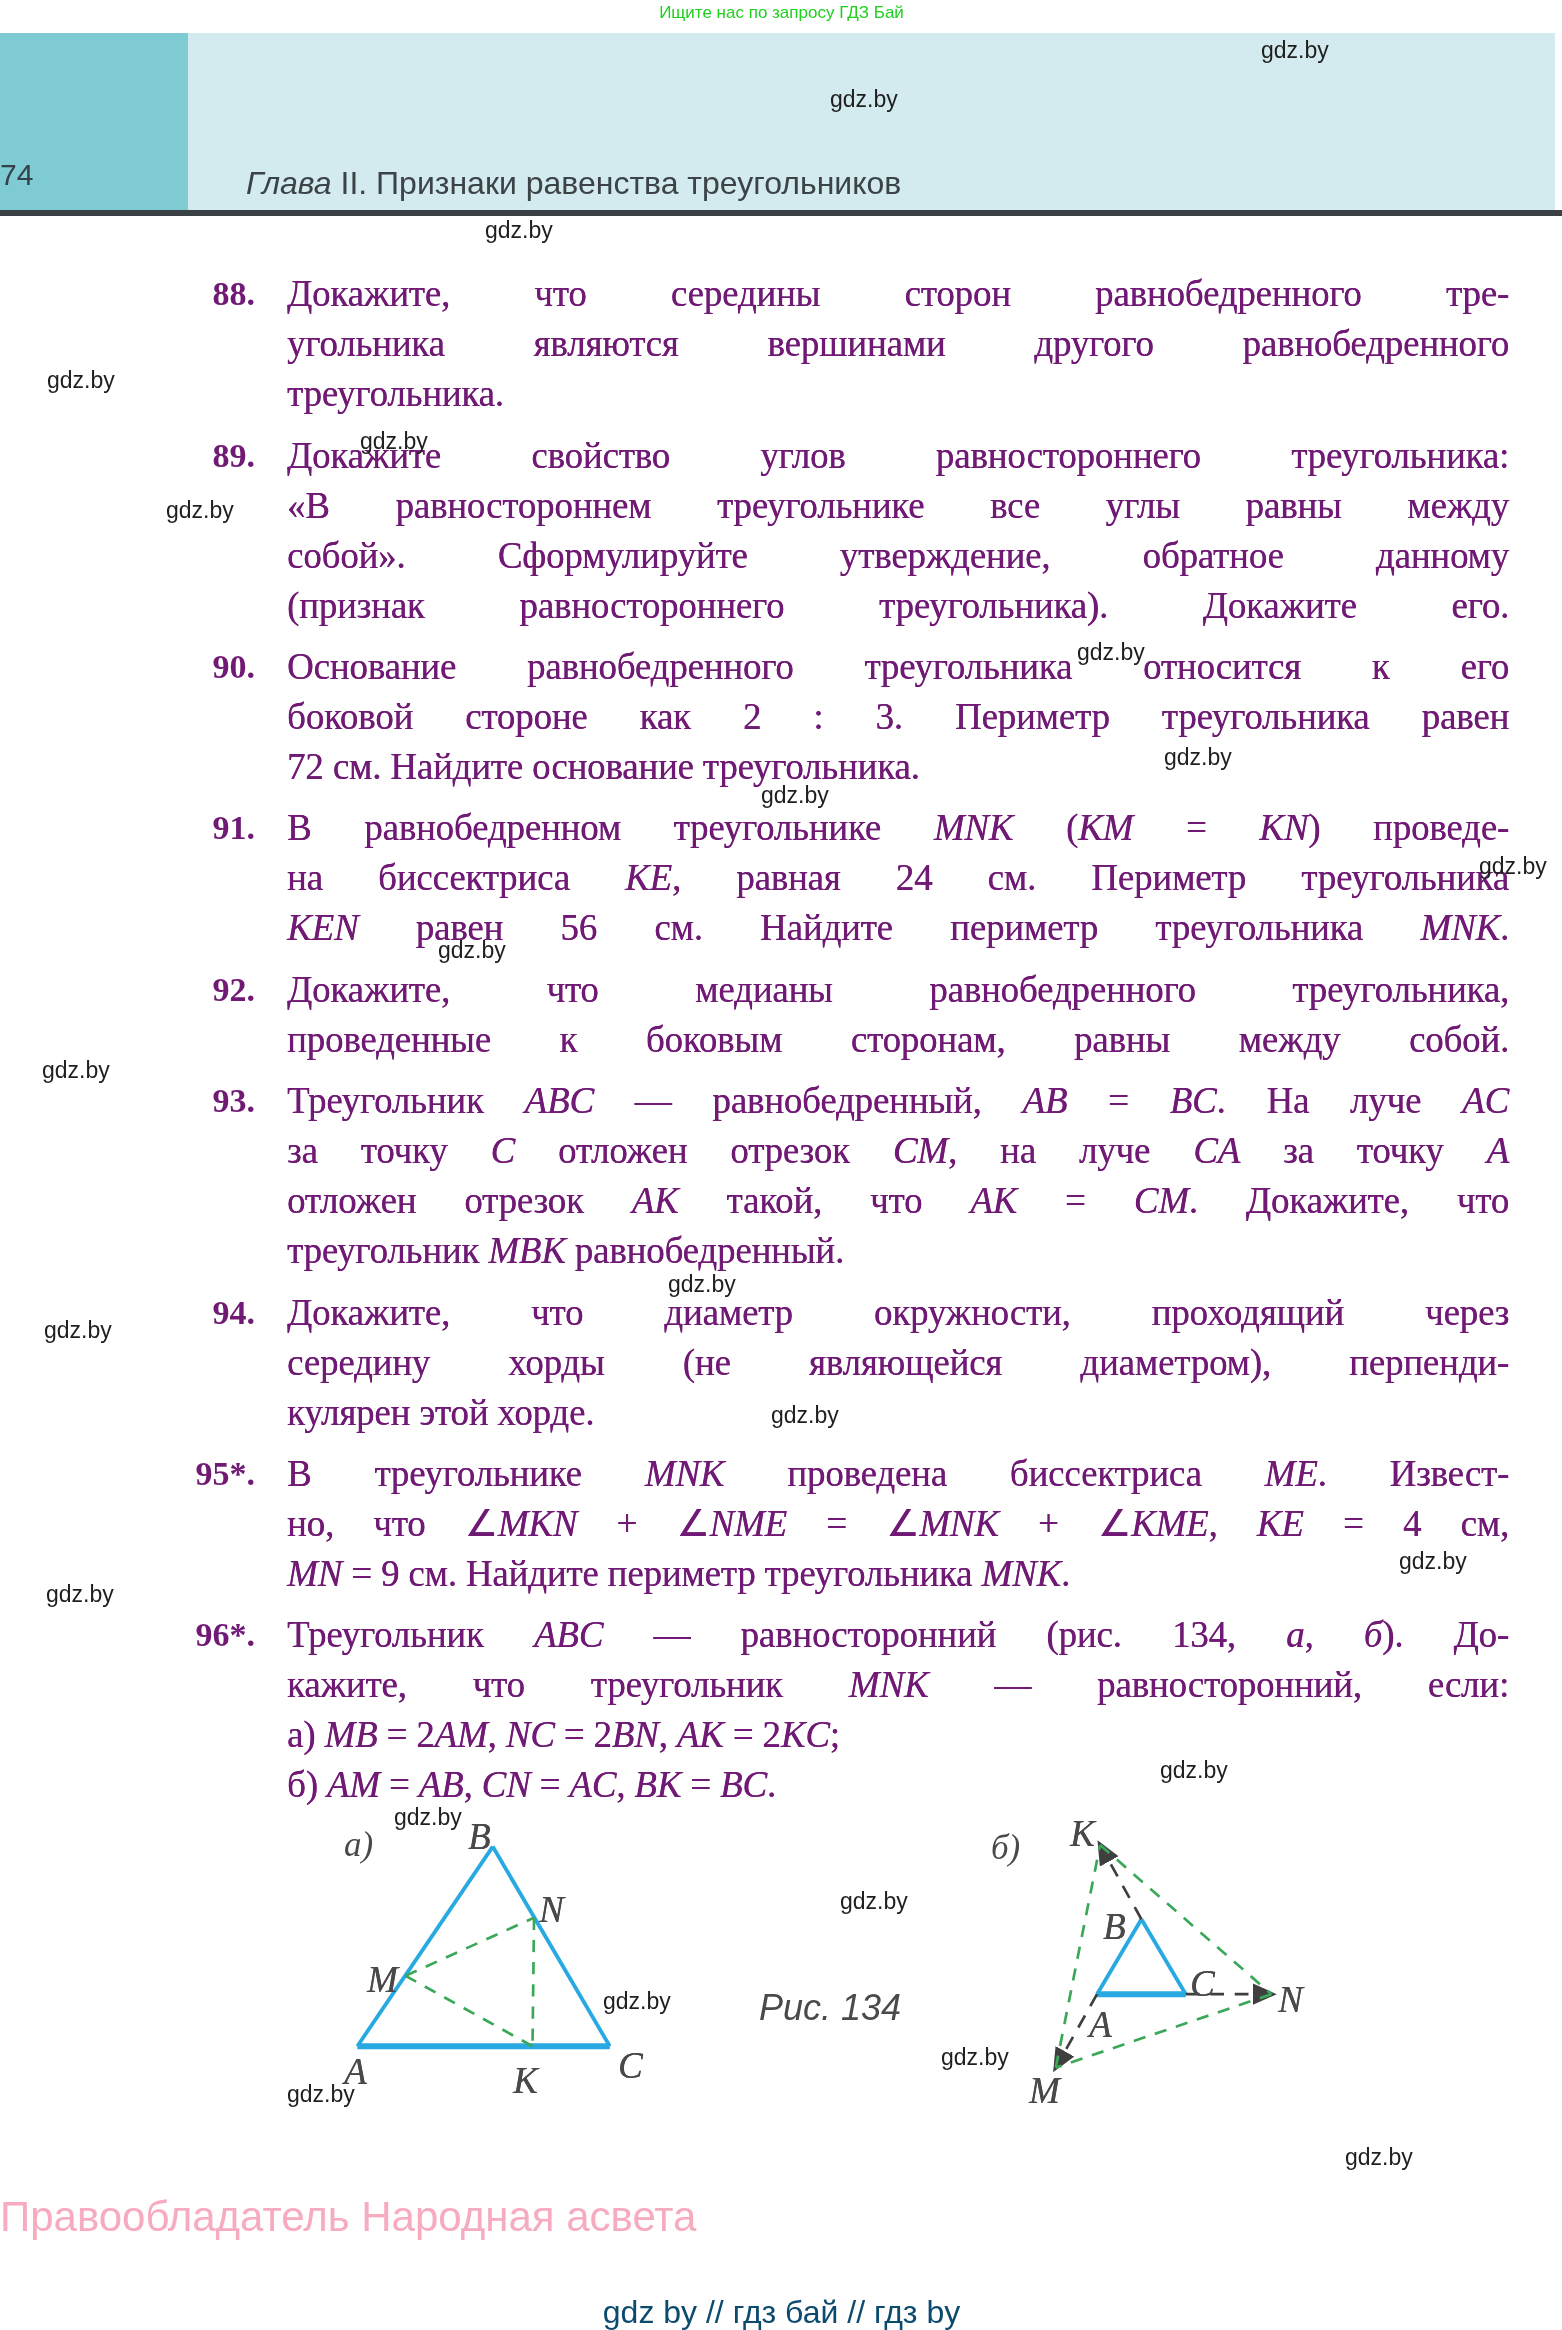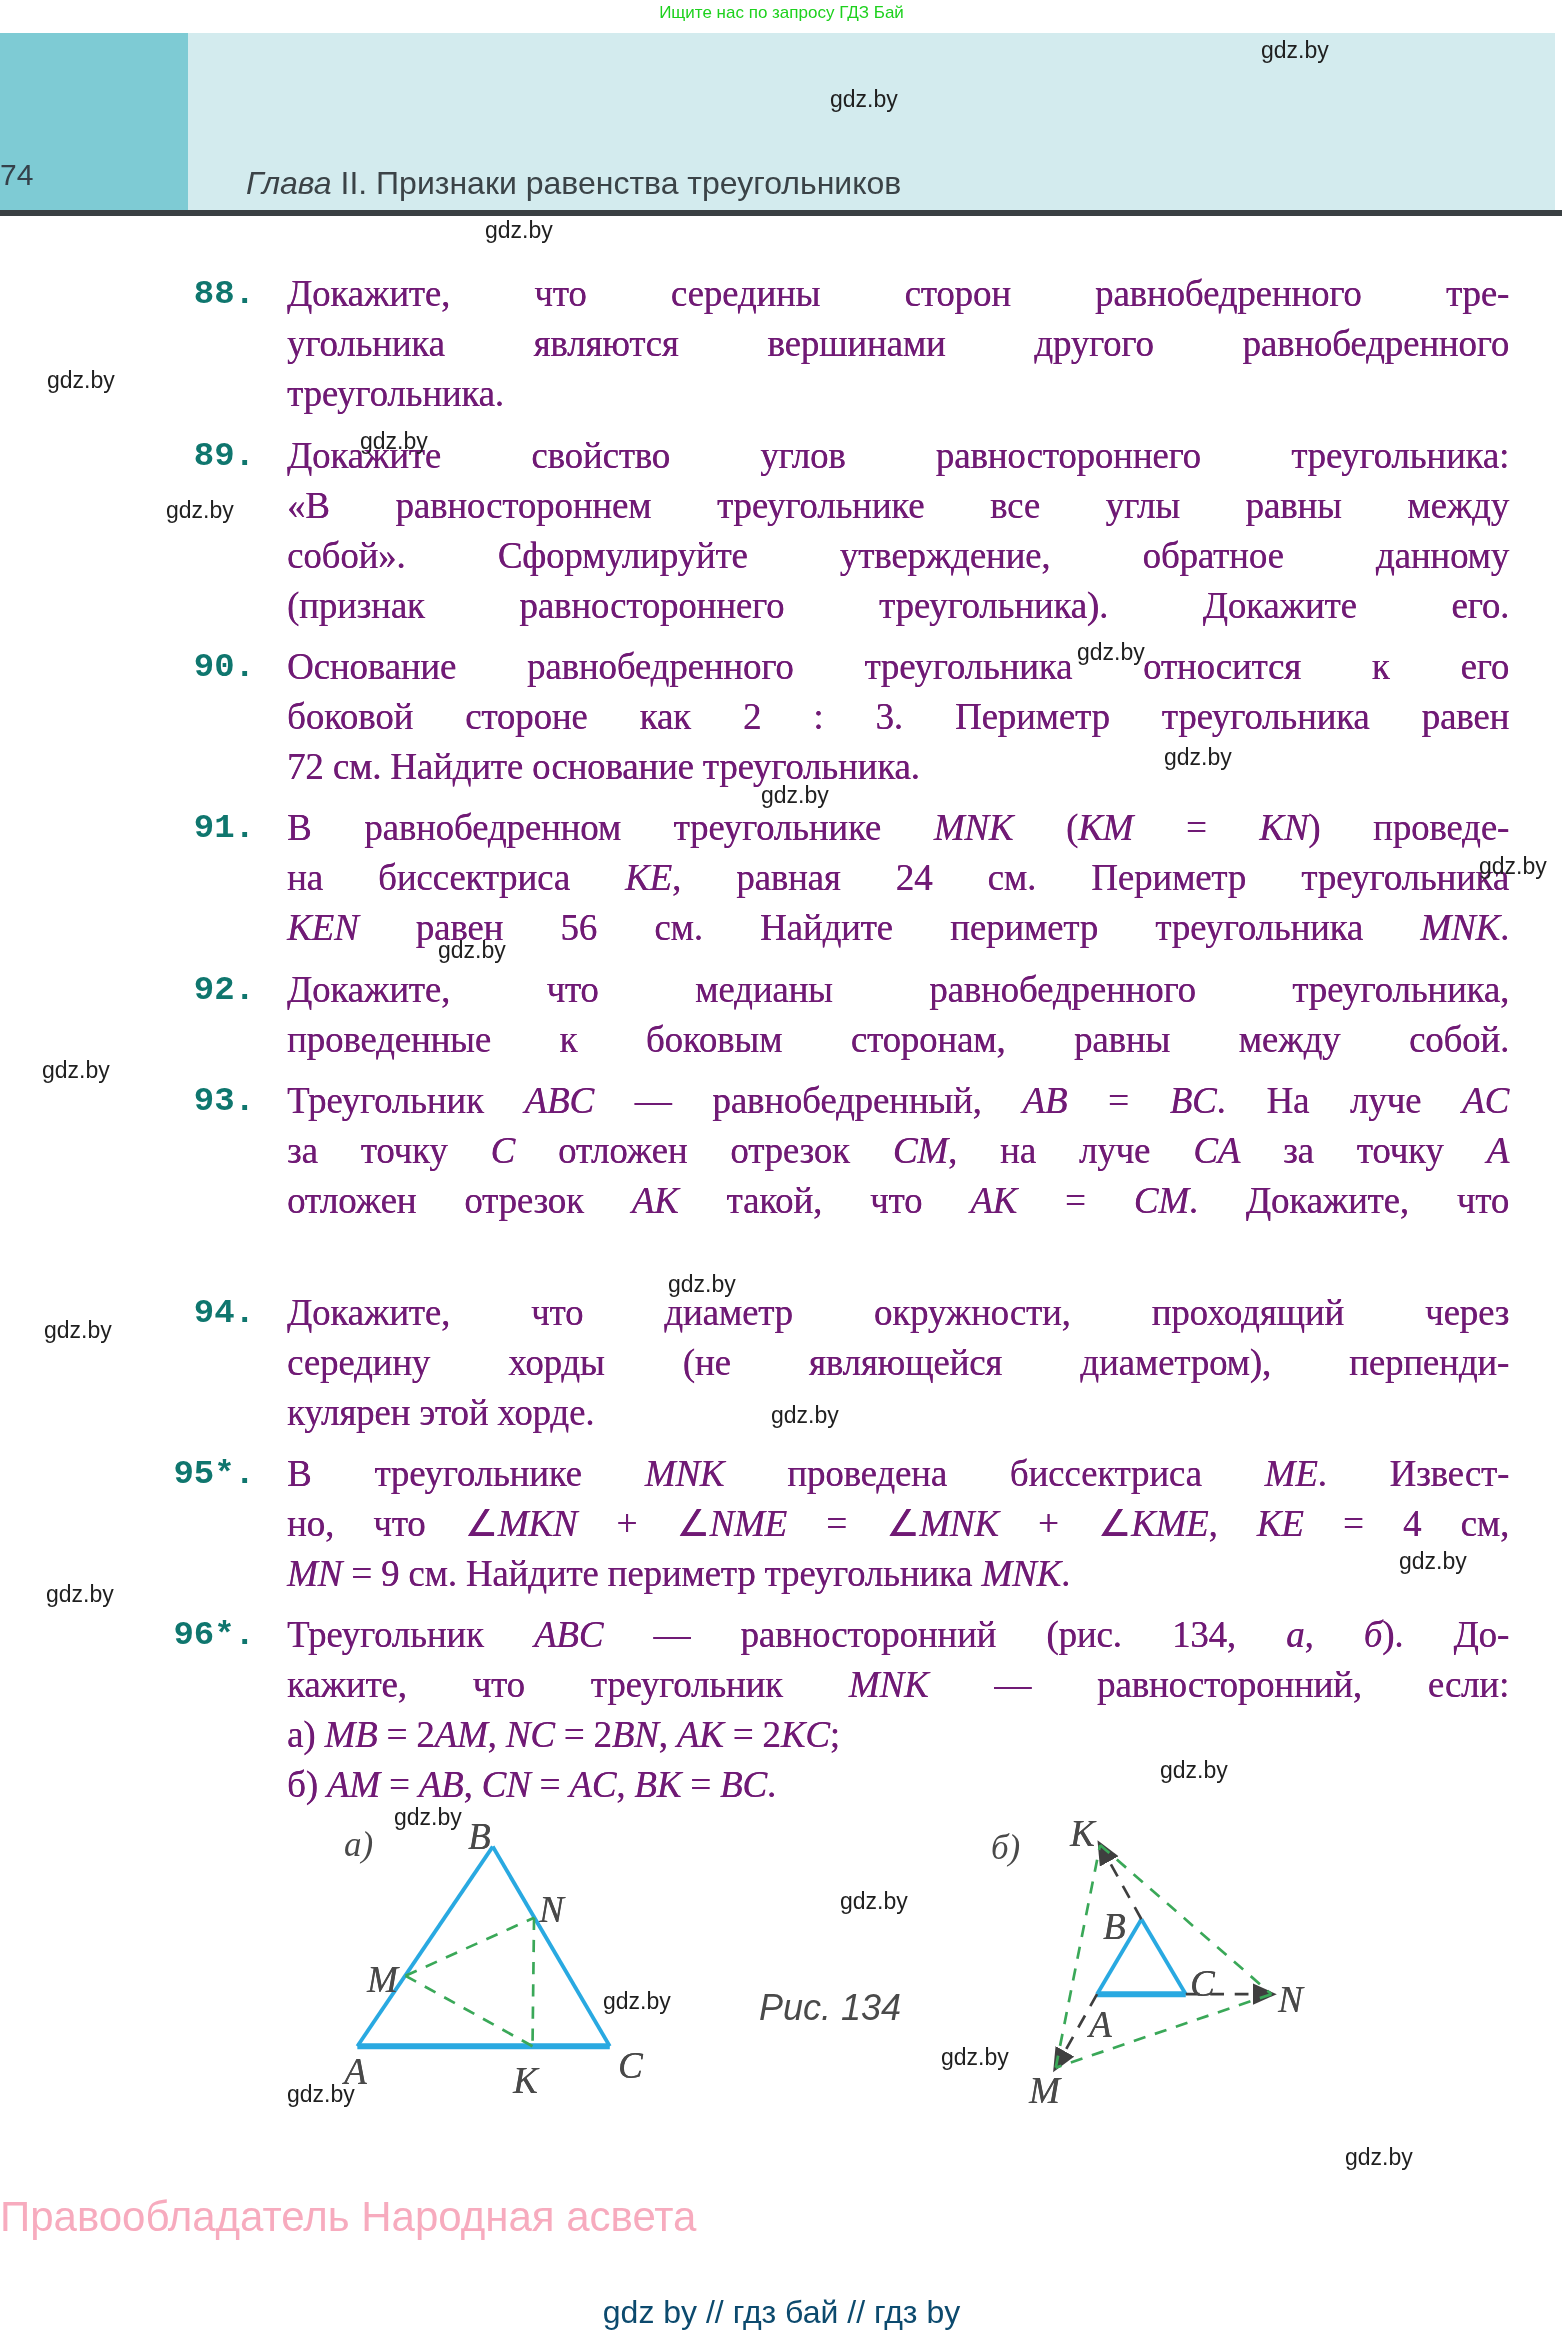--- a/index.html
+++ b/index.html
@@ -16,22 +16,22 @@
   #band-dark{left:0;top:33px;width:188px;height:177px;background:#7ecbd4;}
   #band-rule{left:0;top:210px;width:1563px;height:6.1px;background:#3a4043;}
   #page-num{left:0;top:158px;width:174px;text-align:left;
     font-family:"Liberation Sans",sans-serif;font-size:30px;color:#35414a;}
   #chapter{left:246px;top:165px;font-family:"Liberation Sans",sans-serif;
     font-size:32px;color:#3b4347;white-space:pre;}
   #chapter .it{font-style:italic;}
   
   .problem{position:absolute;left:287px;width:1222px;}
   .pnum{position:absolute;left:-180px;top:0;width:148px;text-align:right;
-    font-family:Liberation Mono, monospace;font-weight:bold;
-    font-size:34px;color:#0f766e;line-height:50px;}
+    font-family:Liberation Serif, serif;font-weight:bold;
+    font-size:34px;color:#701a75;line-height:50px;}
   .line{font-size:37px;line-height:50px;color:#701a75;
     text-shadow:0.3px 0 0 currentColor;letter-spacing:-0.2px;}
   .line.j{text-align:justify;text-align-last:justify;}
   
   .wm{position:absolute;font-family:"Liberation Sans",sans-serif;
     font-size:23px;color:#1f1f1f;white-space:nowrap;}
   
   .flabel{position:absolute;font-style:italic;font-size:37px;color:#494949;
     text-shadow:0.2px 0 0 currentColor;}
   .ftag{position:absolute;font-style:italic;font-size:35px;color:#494949;}
@@ -85,20 +85,21 @@
     <div class="problem" style="top: 965px;">
       <span class="pnum">92.</span>
       <div class="line j">Докажите, что медианы равнобедренного треугольника,</div>
       <div class="line j">проведенные к боковым сторонам, равны между собой.</div>
     </div>
     <div class="problem" style="top: 1076px;">
       <span class="pnum">93.</span>
       <div class="line j">Треугольник <i>ABC</i> — равнобедренный, <i>AB</i> = <i>BC</i>. На луче <i>AC</i></div>
       <div class="line j">за точку <i>C</i> отложен отрезок <i>CM</i>, на луче <i>CA</i> за точку <i>A</i></div>
       <div class="line j">отложен отрезок <i>AK</i> такой, что <i>AK</i> = <i>CM</i>. Докажите, что</div>
+      <div class="line">треугольник <i>MBK</i> равнобедренный.</div>
     </div>
     <div class="problem" style="top: 1288px;">
       <span class="pnum">94.</span>
       <div class="line j">Докажите, что диаметр окружности, проходящий через</div>
       <div class="line j">середину хорды (не являющейся диаметром), перпенди-</div>
       <div class="line">кулярен этой хорде.</div>
     </div>
     <div class="problem" style="top: 1449px;">
       <span class="pnum">95*.</span>
       <div class="line j">В треугольнике <i>MNK</i> проведена биссектриса <i>ME</i>. Извест-</div>

